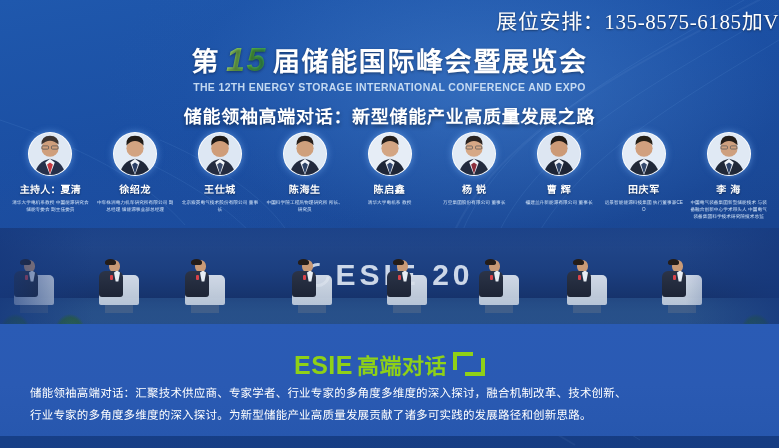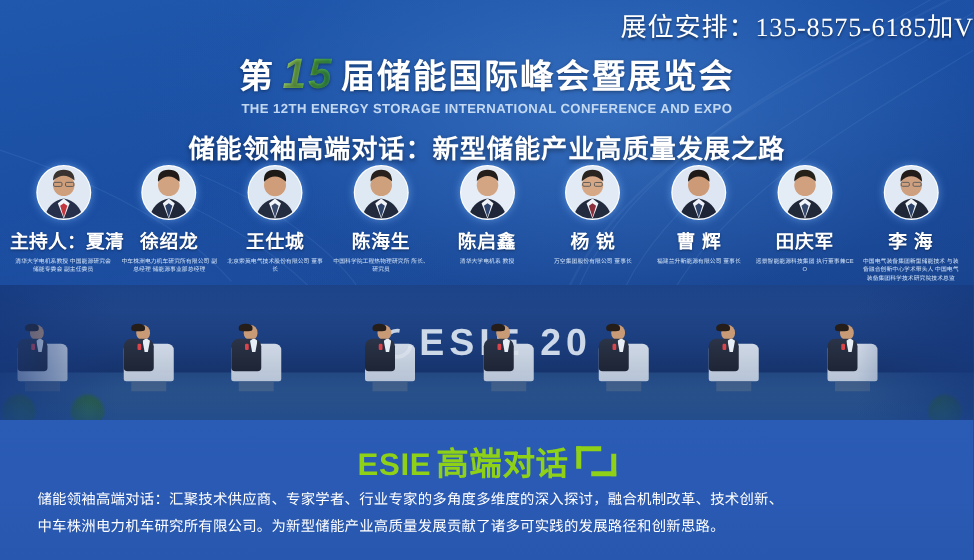--- a/index.html
+++ b/index.html
@@ -61,21 +61,21 @@
   }
   .title-en {
     margin-top:3px;
     font-size:10.5px; font-weight:bold;
     color:#cfe2f6; letter-spacing:.35px;
     white-space:nowrap;
     opacity:.93;
   }
   .title-line2 {
     margin-top:9px;
-    font-size:21px; font-weight:bold; color:#ffffff;
+    font-size:18px; font-weight:bold; color:#ffffff;
     letter-spacing:.7px;
     text-shadow:0 2px 4px rgba(0,0,0,.45);
     white-space:nowrap;
   }
 
   
   .speakers {
     position:absolute; top:132px; left:0; right:0;
     display:flex; justify-content:space-between;
     padding:0 8px; z-index:5;
@@ -85,21 +85,21 @@
     width:44px; height:44px; margin:0 auto;
     border-radius:50%;
     background:#e8eef6;
     border:1.6px solid rgba(255,255,255,.9);
     box-shadow:0 0 7px rgba(130,185,255,.55);
     overflow:hidden; position:relative;
   }
   .avatar svg { display:block; width:100%; height:100%; }
   .sp-name {
     margin-top:5px;
-    font-size:15px; font-weight:bold; color:#ffffff;
+    font-size:10px; font-weight:bold; color:#ffffff;
     letter-spacing:.6px; white-space:nowrap;
     text-shadow:0 1px 2px rgba(0,0,0,.4);
   }
   .sp-name.host { letter-spacing:.2px; }
   .sp-org {
     margin-top:3px;
     font-size:4.6px; line-height:1.55;
     color:#d2e3f7; letter-spacing:.1px;
     padding:0 2px;
     word-break:break-all;
@@ -188,36 +188,36 @@
   }
   .stage-vignette {
     position:absolute; inset:0;
     background:
       linear-gradient(180deg, rgba(23,60,130,.55) 0%, rgba(23,60,130,0) 18%, rgba(23,60,130,0) 80%, rgba(27,70,140,.65) 100%),
       linear-gradient(90deg, rgba(22,56,124,.75) 0%, rgba(22,56,124,0) 12%, rgba(22,56,124,0) 88%, rgba(22,56,124,.75) 100%);
   }
 
   
   .bottom {
-    position:absolute; left:0; right:0; bottom:0; height:112px;
+    position:absolute; left:0; right:0; bottom:12px; height:112px;
     background:linear-gradient(180deg,#2a5bb5 0%, #2a5ab3 55%, #2757ae 100%);
     z-index:7;
-    padding:14px 30px 0 30px;
+    padding:24px 30px 0 30px;
   }
   .headline-row {
     display:flex; align-items:center; justify-content:center;
     gap:6px; position:relative;
   }
   .esie-tag {
     font-size:25px; font-weight:bold;
     color:#8fd117;
     letter-spacing:.5px; white-space:nowrap;
     display:flex; align-items:baseline; gap:4px;
   }
-  .esie-tag .cn { font-size:26px;text-align:right; }
+  .esie-tag .cn { font-size:22px;text-align:right; }
   .bracket-wrap { position:relative; padding:0 16px; }
   .brk {
     position:absolute; width:20px; height:18px;
     border-color:#8fd117; border-style:solid;
   }
   .brk-tl { left:0; top:-12px; border-width:4px 0 0 4px; }
   .brk-br { right:0; bottom:-12px; border-width:0 4px 4px 0; }
   .headline {
     font-size:26px; font-weight:bold; color:#ffffff;
     letter-spacing:1px; white-space:nowrap;
@@ -538,17 +538,17 @@
         <span>ESIE</span>
         <span class="cn">高端对话</span>
       </div>
       <div class="bracket-wrap">
         <span class="brk brk-tl"></span>
         <span class="brk brk-br"></span>
       </div>
     </div>
     <div class="desc">
       <p>储能领袖高端对话：汇聚技术供应商、专家学者、行业专家的多角度多维度的深入探讨，融合机制改革、技术创新、</p>
-      <p>中车株洲电力机车研究所有限公司。为新型储能产业高质量发展贡献了诸多可实践的发展路径和创新思路。</p>
+      <p>行业专家的多角度多维度的深入探讨。为新型储能产业高质量发展贡献了诸多可实践的发展路径和创新思路。</p>
     </div>
   </div>
 
 </div>
 
 </body></html>

